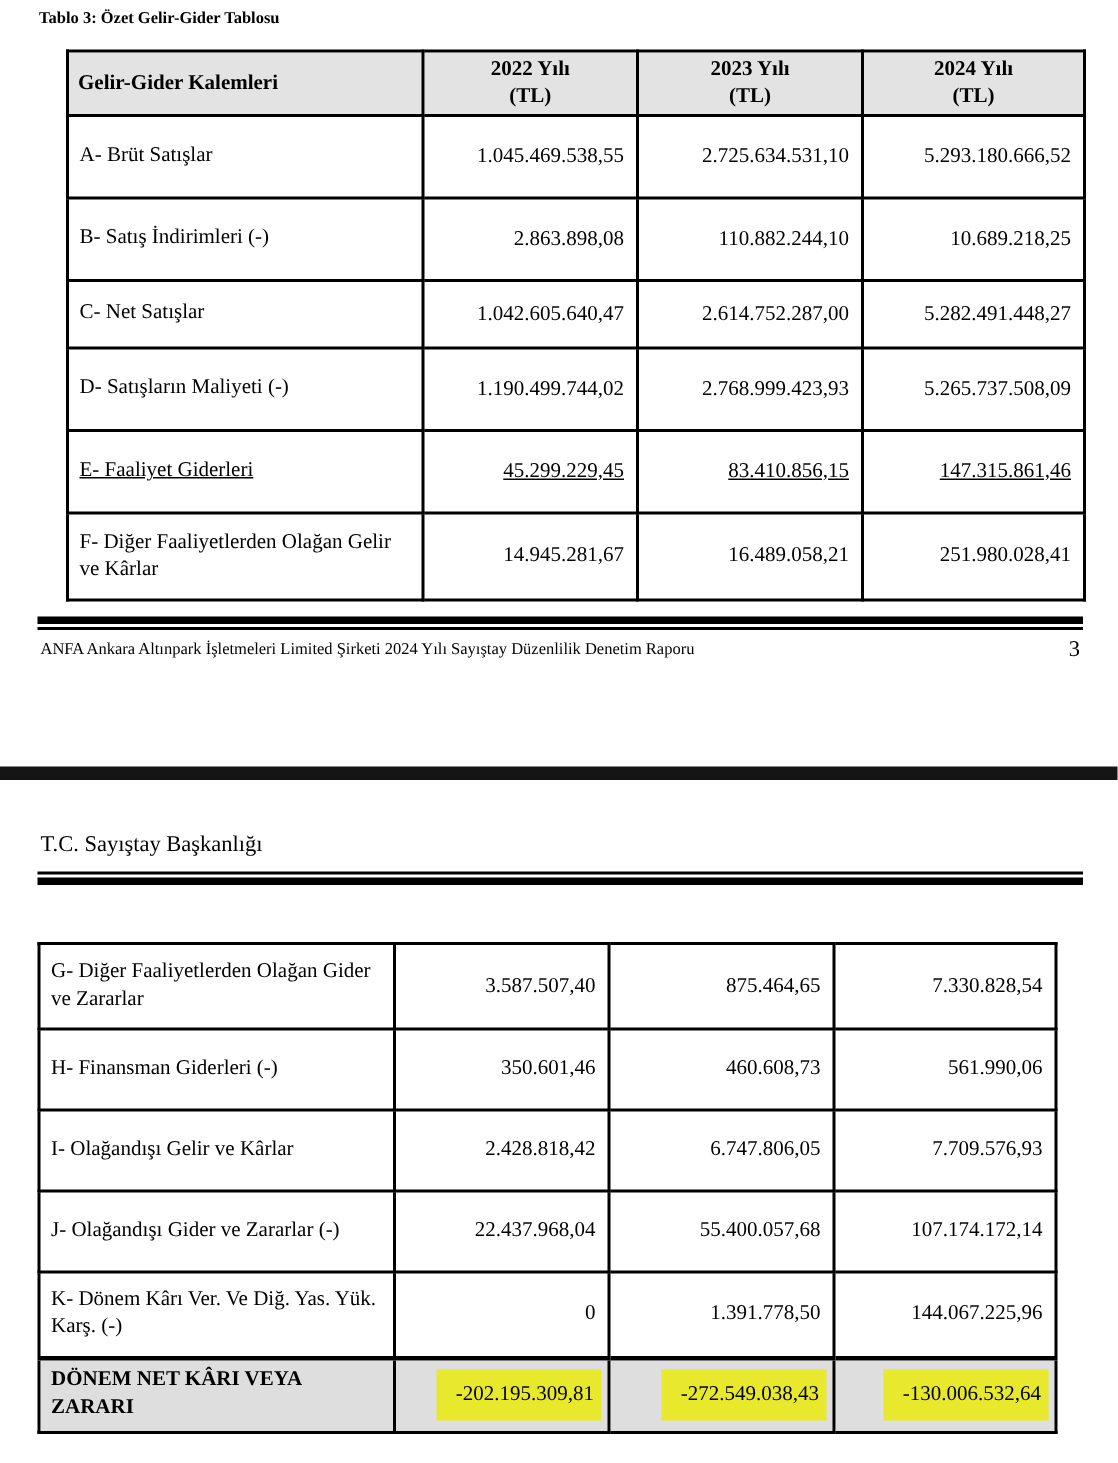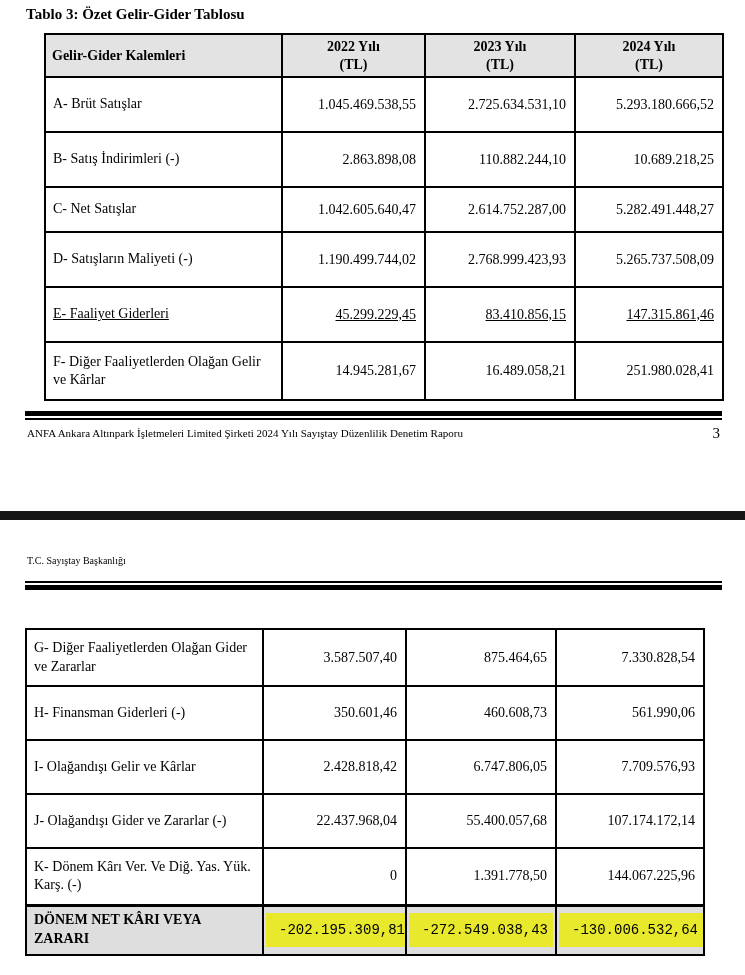--- a/index.html
+++ b/index.html
@@ -8,21 +8,21 @@
     background:#ffffff;
     font-family:"Liberation Serif", serif;
     color:#000;
     position:relative;
     overflow:hidden;
   }
   .abs { position:absolute; }
 
   .doc-title {
     left:26px; top:6px;
-    font-size:15px; font-weight:bold;
+    font-size:11px; font-weight:bold;
   }
 
   table.fin {
     border-collapse:collapse;
     table-layout:fixed;
     width:678px;
   }
   table.fin td, table.fin th {
     border:2px solid #000;
     font-size:14px;
@@ -61,21 +61,20 @@
   tr.total td.lab {
     font-weight:bold;
     line-height:1.35;
   }
   tr.total td.num { padding-right:4px; }
   .hl {
     display:inline-block;
     background:#e8e82c;
     padding:9px 5px 9px 13px;
     font-weight:normal;
-    font-family:Liberation Mono, monospace;
   }
 
   
   .rule-thick-thin {
     left:25px; top:411px; width:697px;
     border-top:5px solid #000;
     border-bottom:2px solid #000;
     height:2px;
   }
   
@@ -93,21 +92,21 @@
   .page-num {
     left:690px; top:425px; width:30px;
     font-size:15px; text-align:right;
   }
   .page-break-bar {
     left:0; top:511px; width:745px; height:9px;
     background:#151515;
   }
   .running-header {
     left:27px; top:555px;
-    font-size:10px;
+    font-size:15px;
   }
 </style>
 </head>
 <body>
 
 <div class="abs doc-title">Tablo 3: Özet Gelir-Gider Tablosu</div>
 
 <table class="fin abs" style="left:25px; top:33px;margin-left:19px;">
   <colgroup>
       <col style="width:237px">

